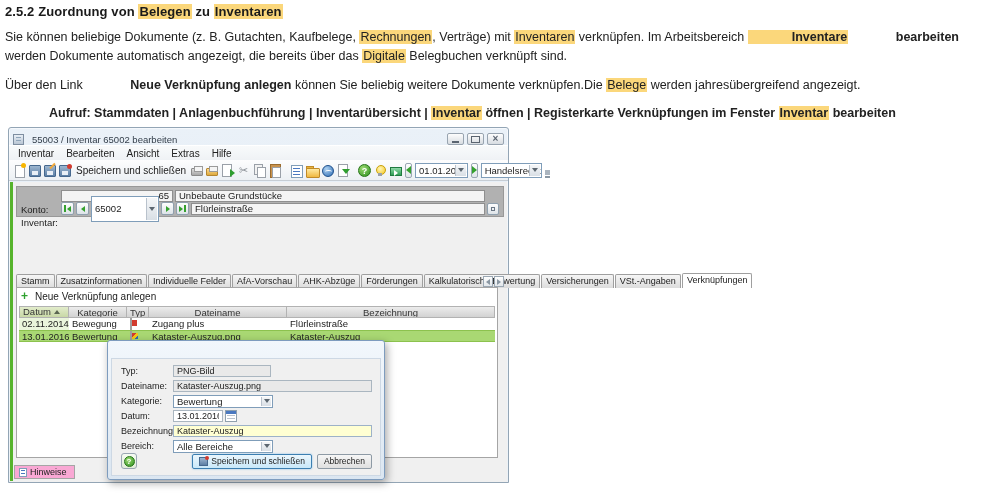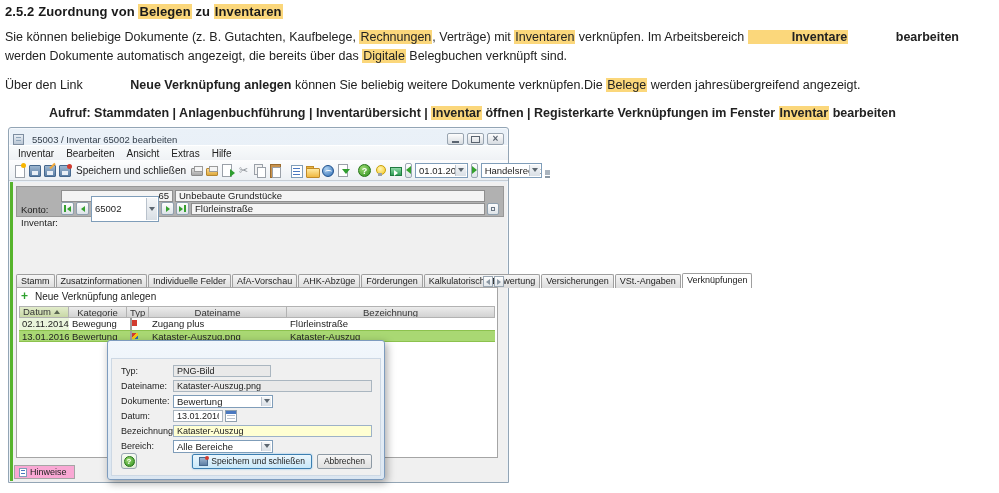--- a/index.html
+++ b/index.html
@@ -378,21 +378,21 @@
       <div class="dlg-body">
         <div class="drow">
           <span class="dlabel">Typ:</span>
           <input class="din ro" style="width: 98px;" value="PNG-Bild">
         </div>
         <div class="drow">
           <span class="dlabel">Dateiname:</span>
           <input class="din ro full" value="Kataster-Auszug.png" style="">
         </div>
         <div class="drow">
-          <span class="dlabel">Dokumente:</span>
+          <span class="dlabel">Kategorie:</span>
           <span class="combo dcombo">
             <span>Bewertung</span>
             <span class="arr">
                 <span class="darr"></span>
               </span>
           </span>
         </div>
         <div class="drow">
           <span class="dlabel">Datum:</span>
           <input class="din" style="width: 50px; background: rgb(255, 255, 255);" value="13.01.2016">

